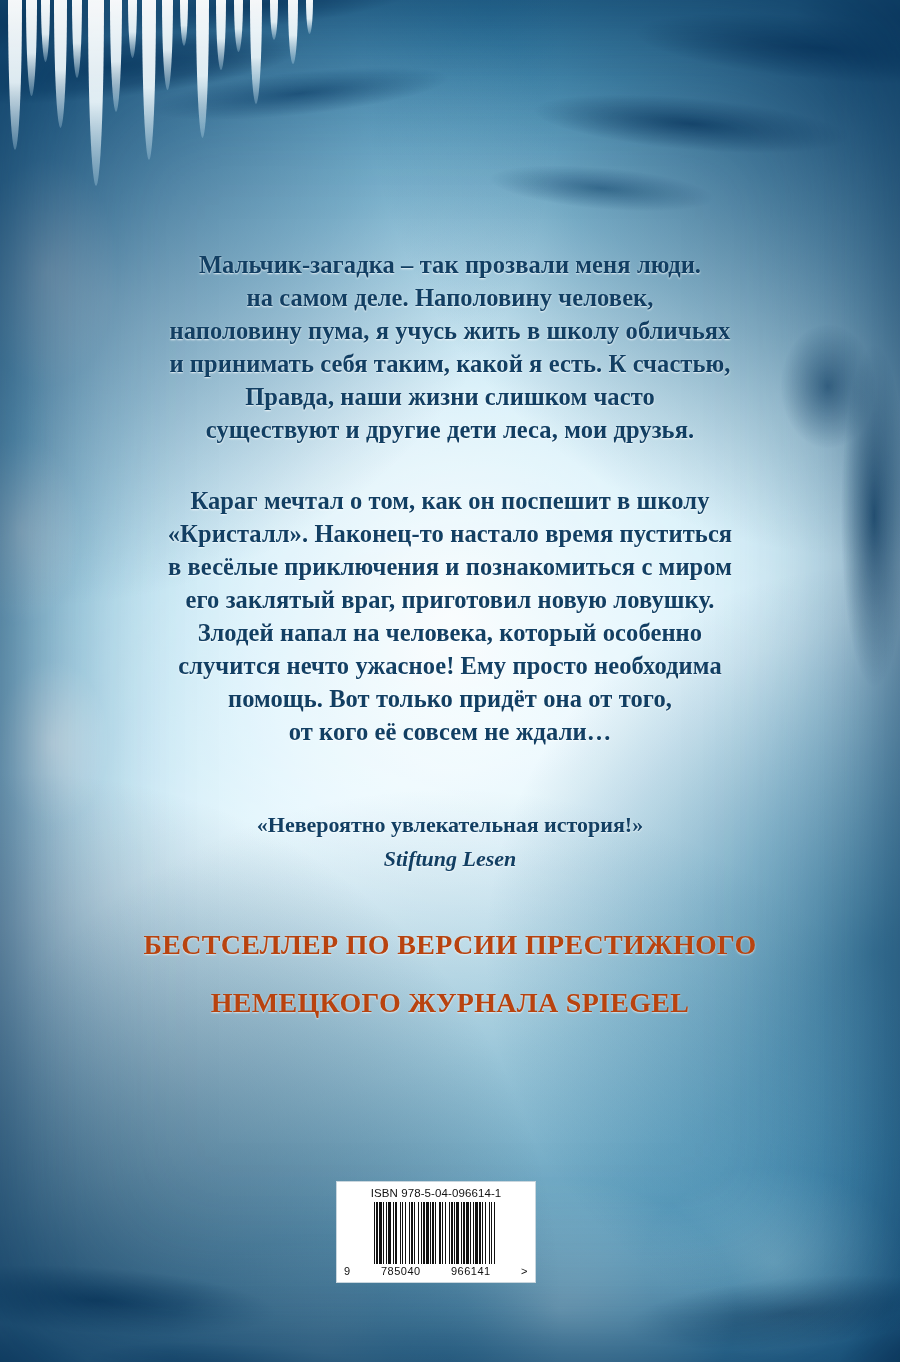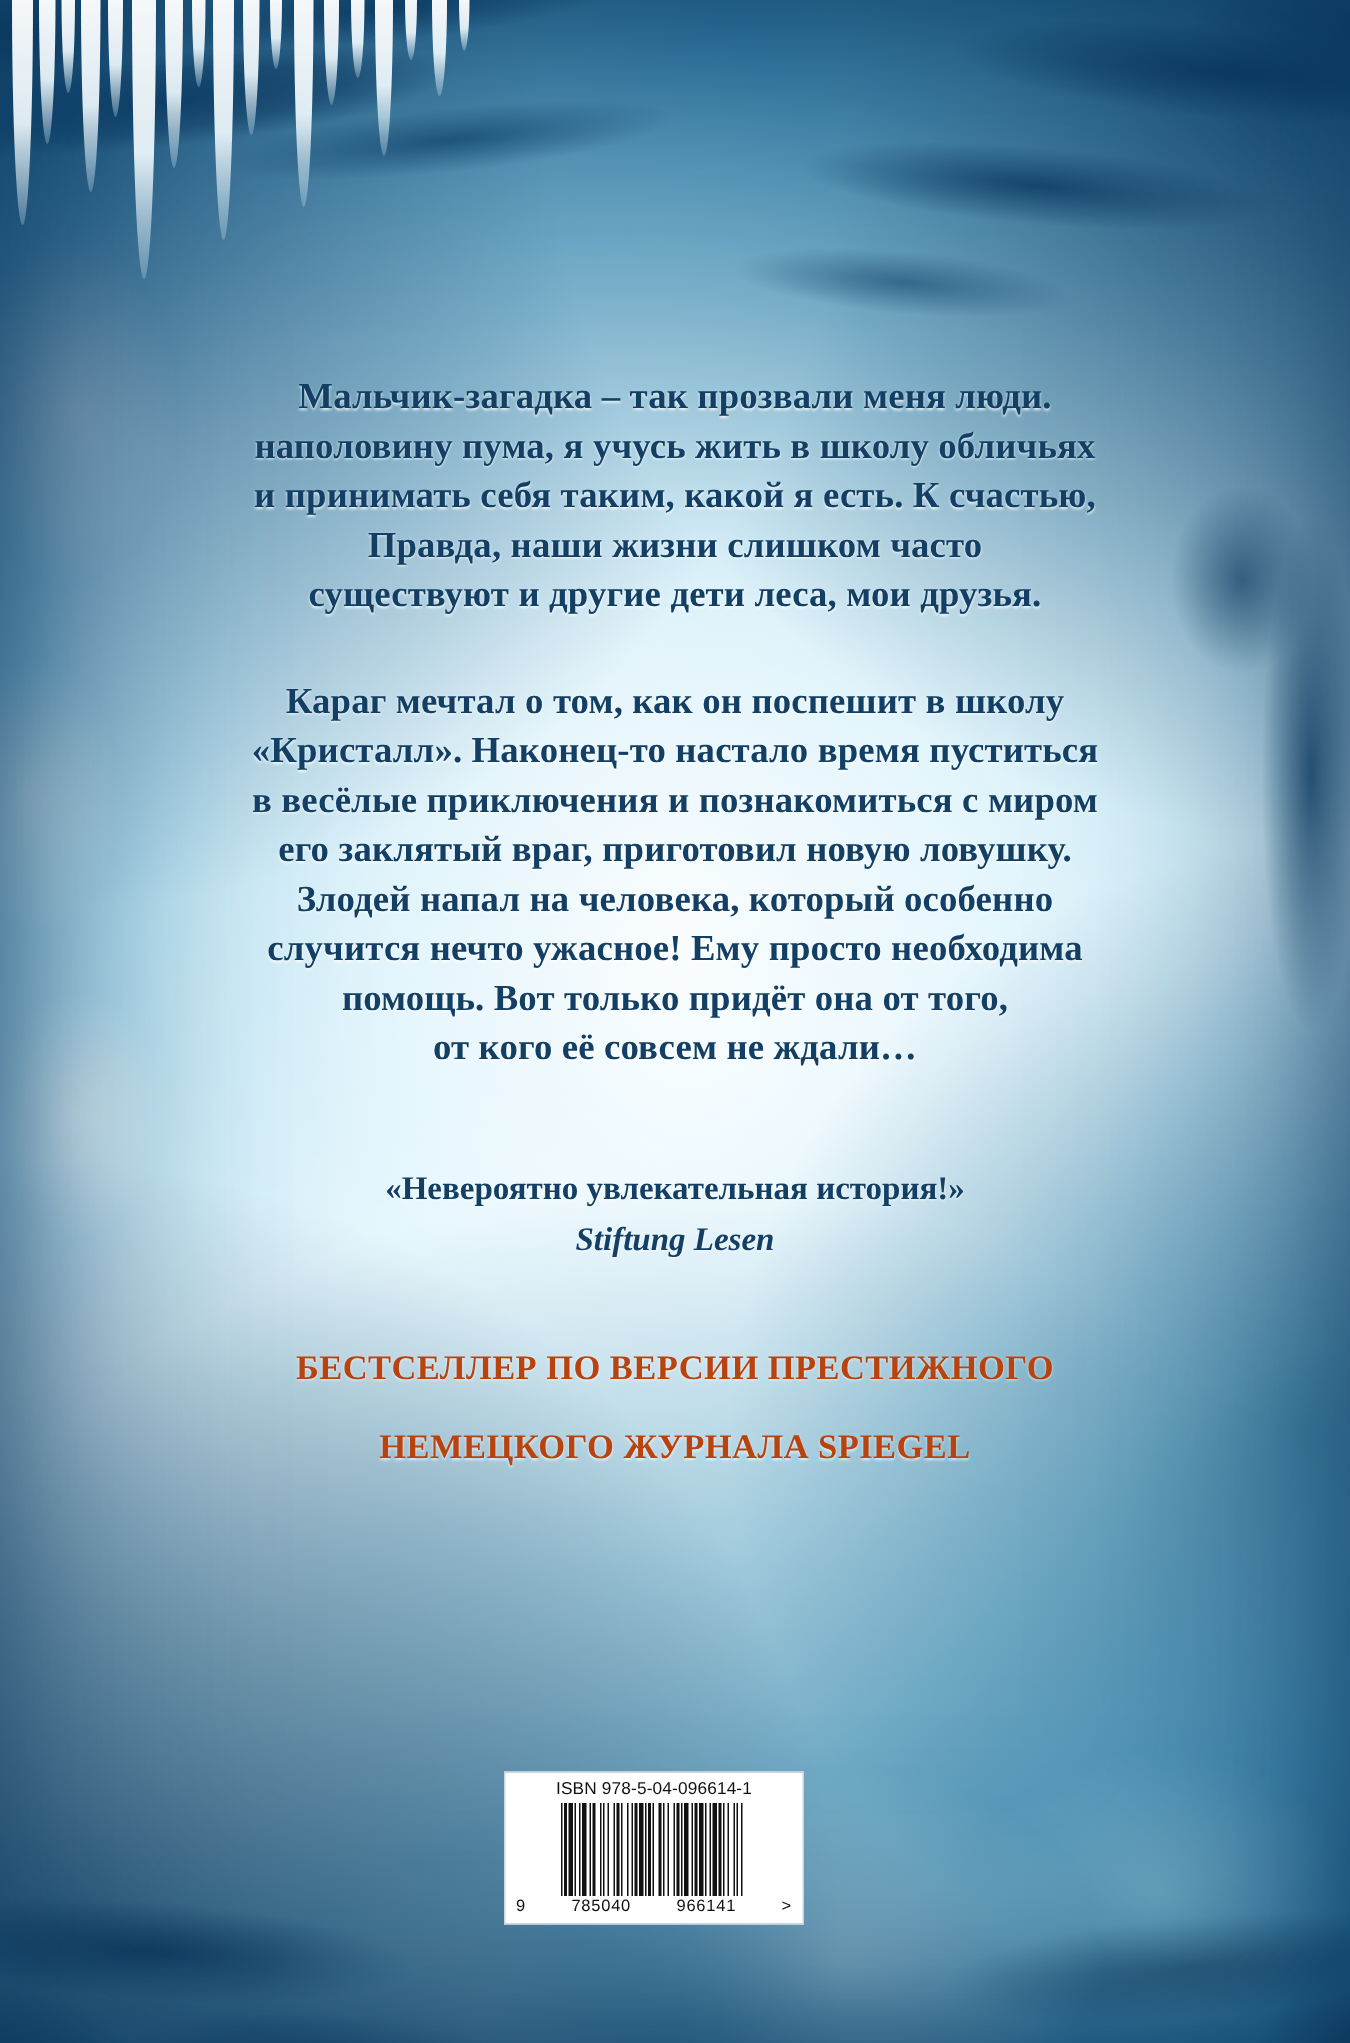--- a/index.html
+++ b/index.html
@@ -158,21 +158,21 @@
   }
   .quote-source {
     font-style: italic;
     font-weight: 700;
     font-size: 22px;
     margin-top: 4px;
   }
   .bestseller {
     margin-top: 56px;
     color: #b8430f;
-    font-size: 23px;
+    font-size: 28px;
     line-height: 30px;
     font-weight: 700;
     letter-spacing: .3px;
     text-shadow: 0 1px 2px rgba(255,255,255,.7);
   }
 
   
   .barcode-box {
     position: absolute;
     left: 336px;
@@ -246,20 +246,21 @@
       <div class="icicle" style="left: 250px; width: 12px; height: 104px;"></div>
       <div class="icicle" style="left: 270px; width: 8px; height: 40px;"></div>
       <div class="icicle" style="left: 288px; width: 10px; height: 64px;"></div>
       <div class="icicle" style="left: 306px; width: 7px; height: 34px;"></div>
     </div>
 
   <div class="content">
 
     <div class="blurb blurb-lead" id="blurb-lead">
         <p>Мальчик-загадка – так прозвали меня люди.</p>
+        <p>на самом деле. Наполовину человек,</p>
         <p>наполовину пума, я учусь жить в школу обличьях</p>
         <p>и принимать себя таким, какой я есть. К счастью,</p>
         <p>Правда, наши жизни слишком часто</p>
         <p>существуют и другие дети леса, мои друзья.</p>
       </div>
 
     <div class="blurb blurb-main" id="blurb-main">
         <p>Караг мечтал о том, как он поспешит в школу</p>
         <p>«Кристалл». Наконец-то настало время пуститься</p>
         <p>в весёлые приключения и познакомиться с миром</p>

